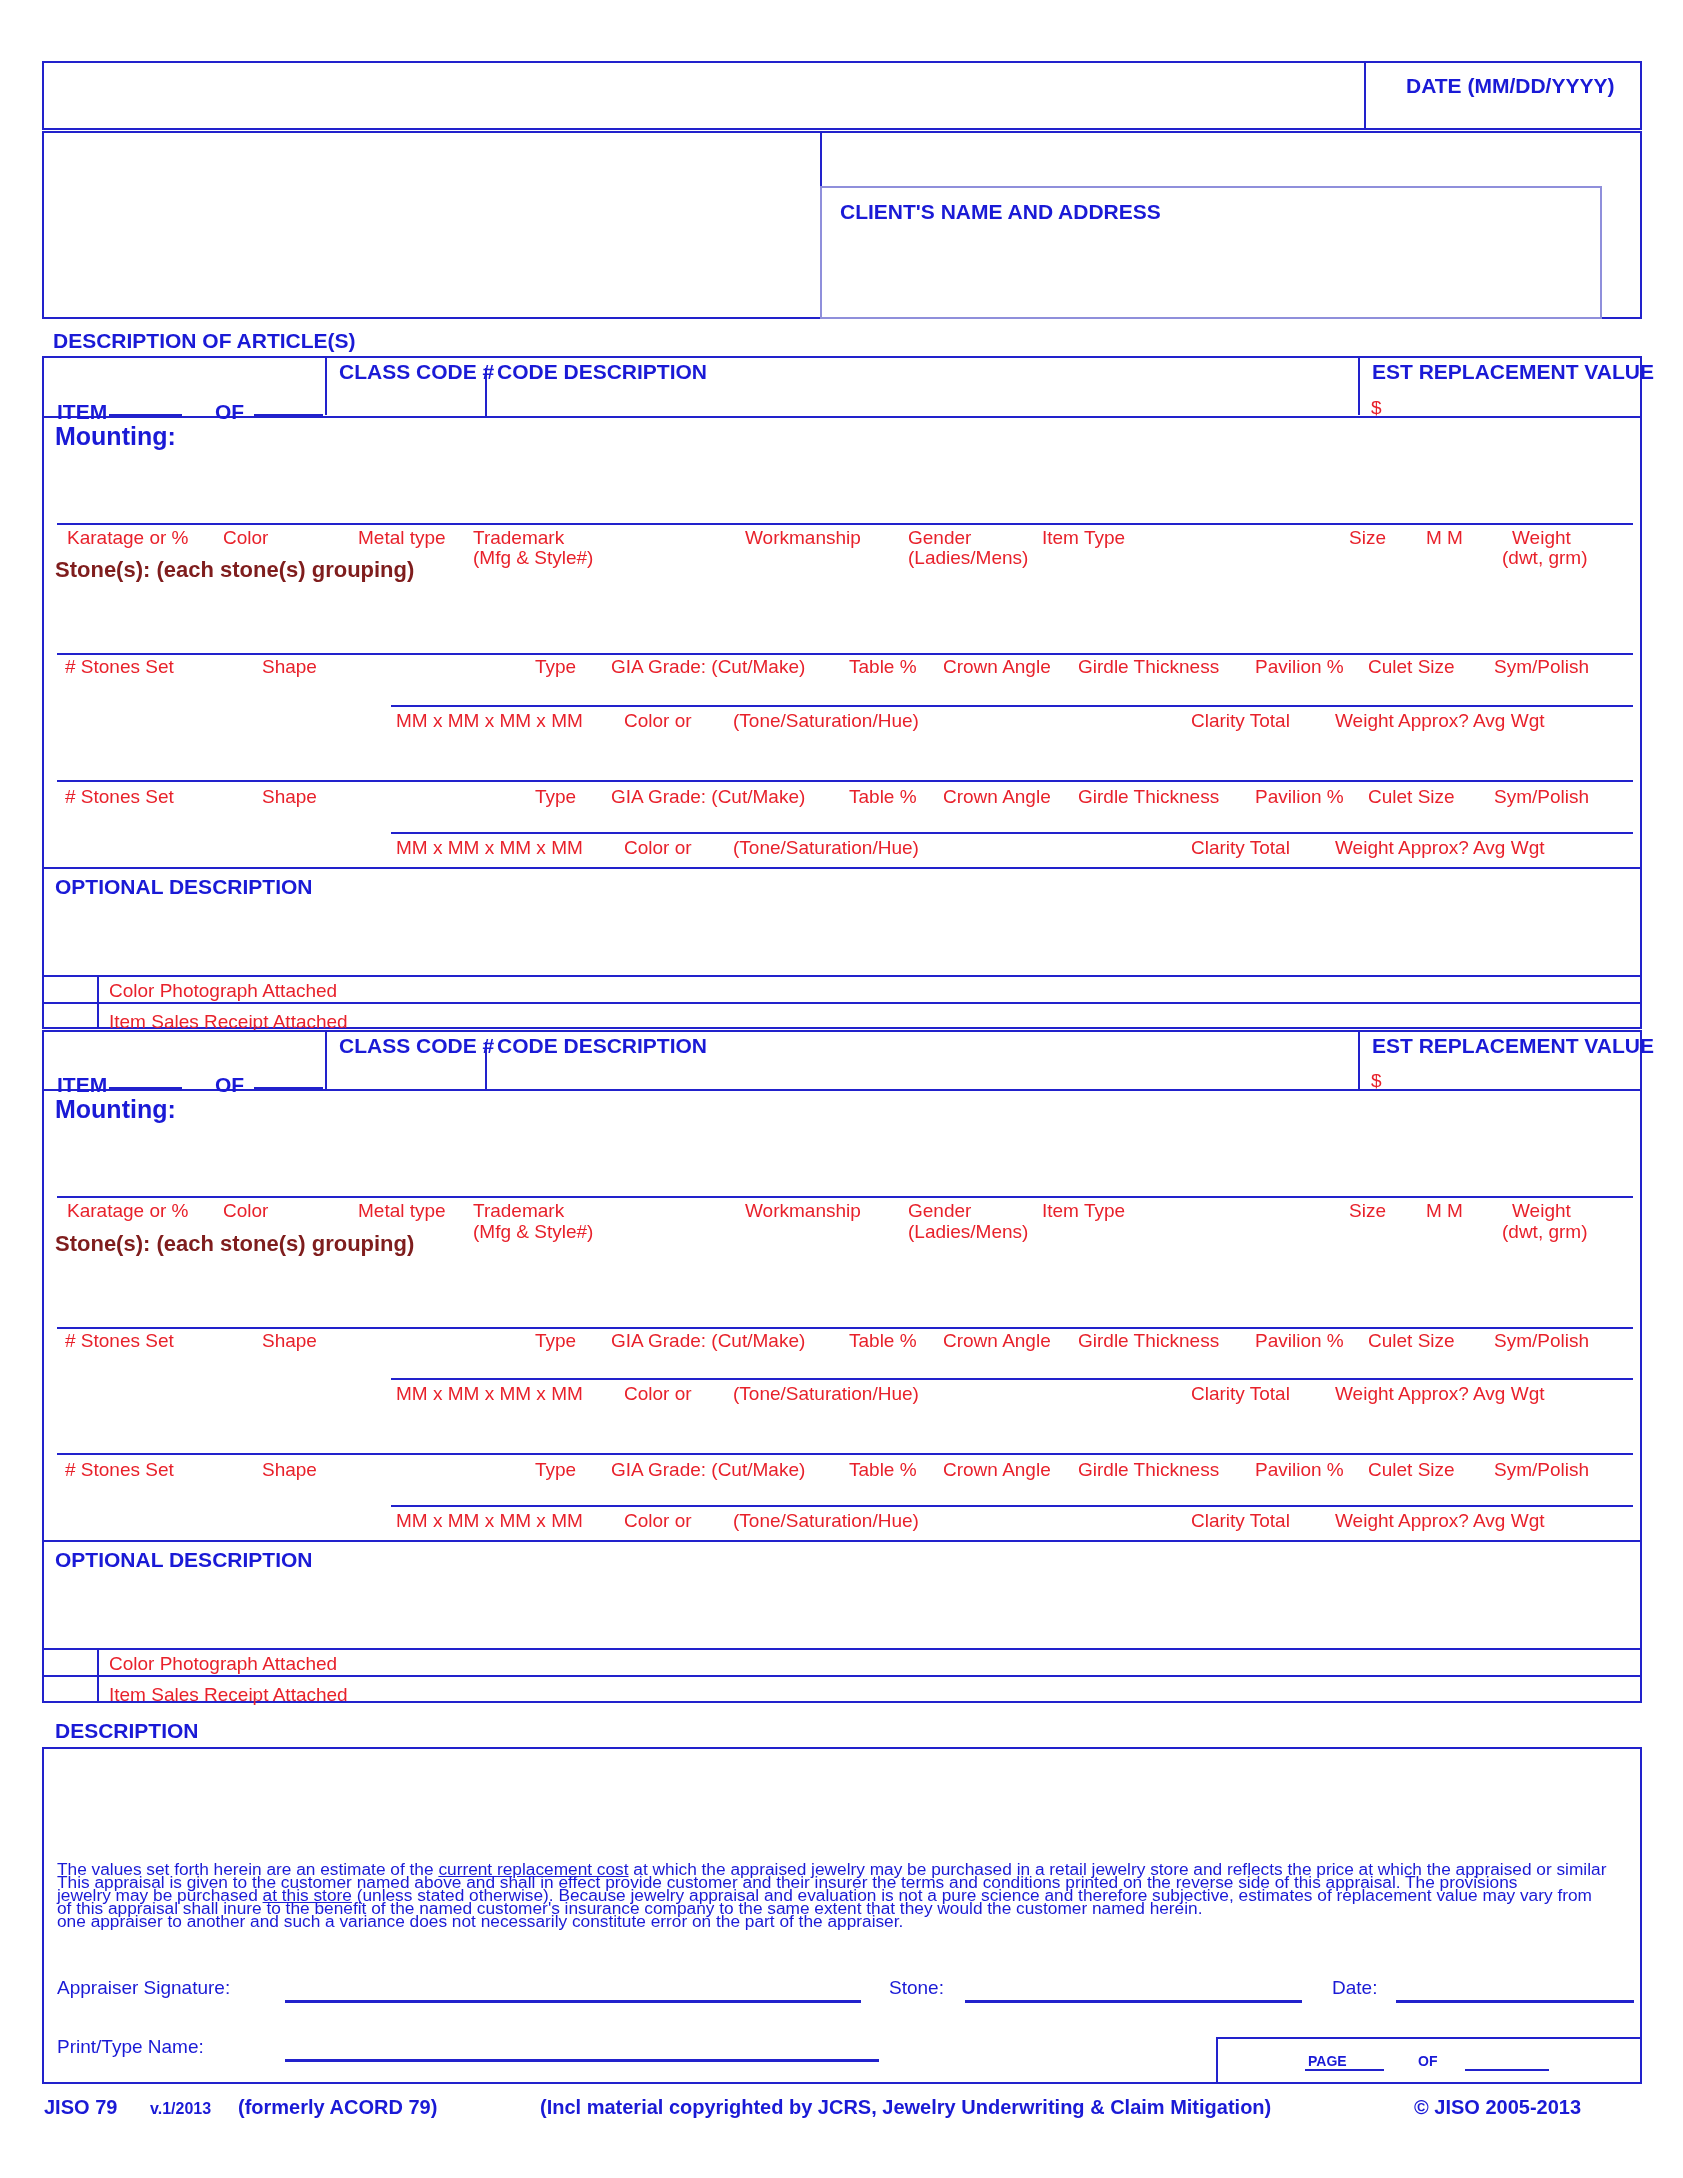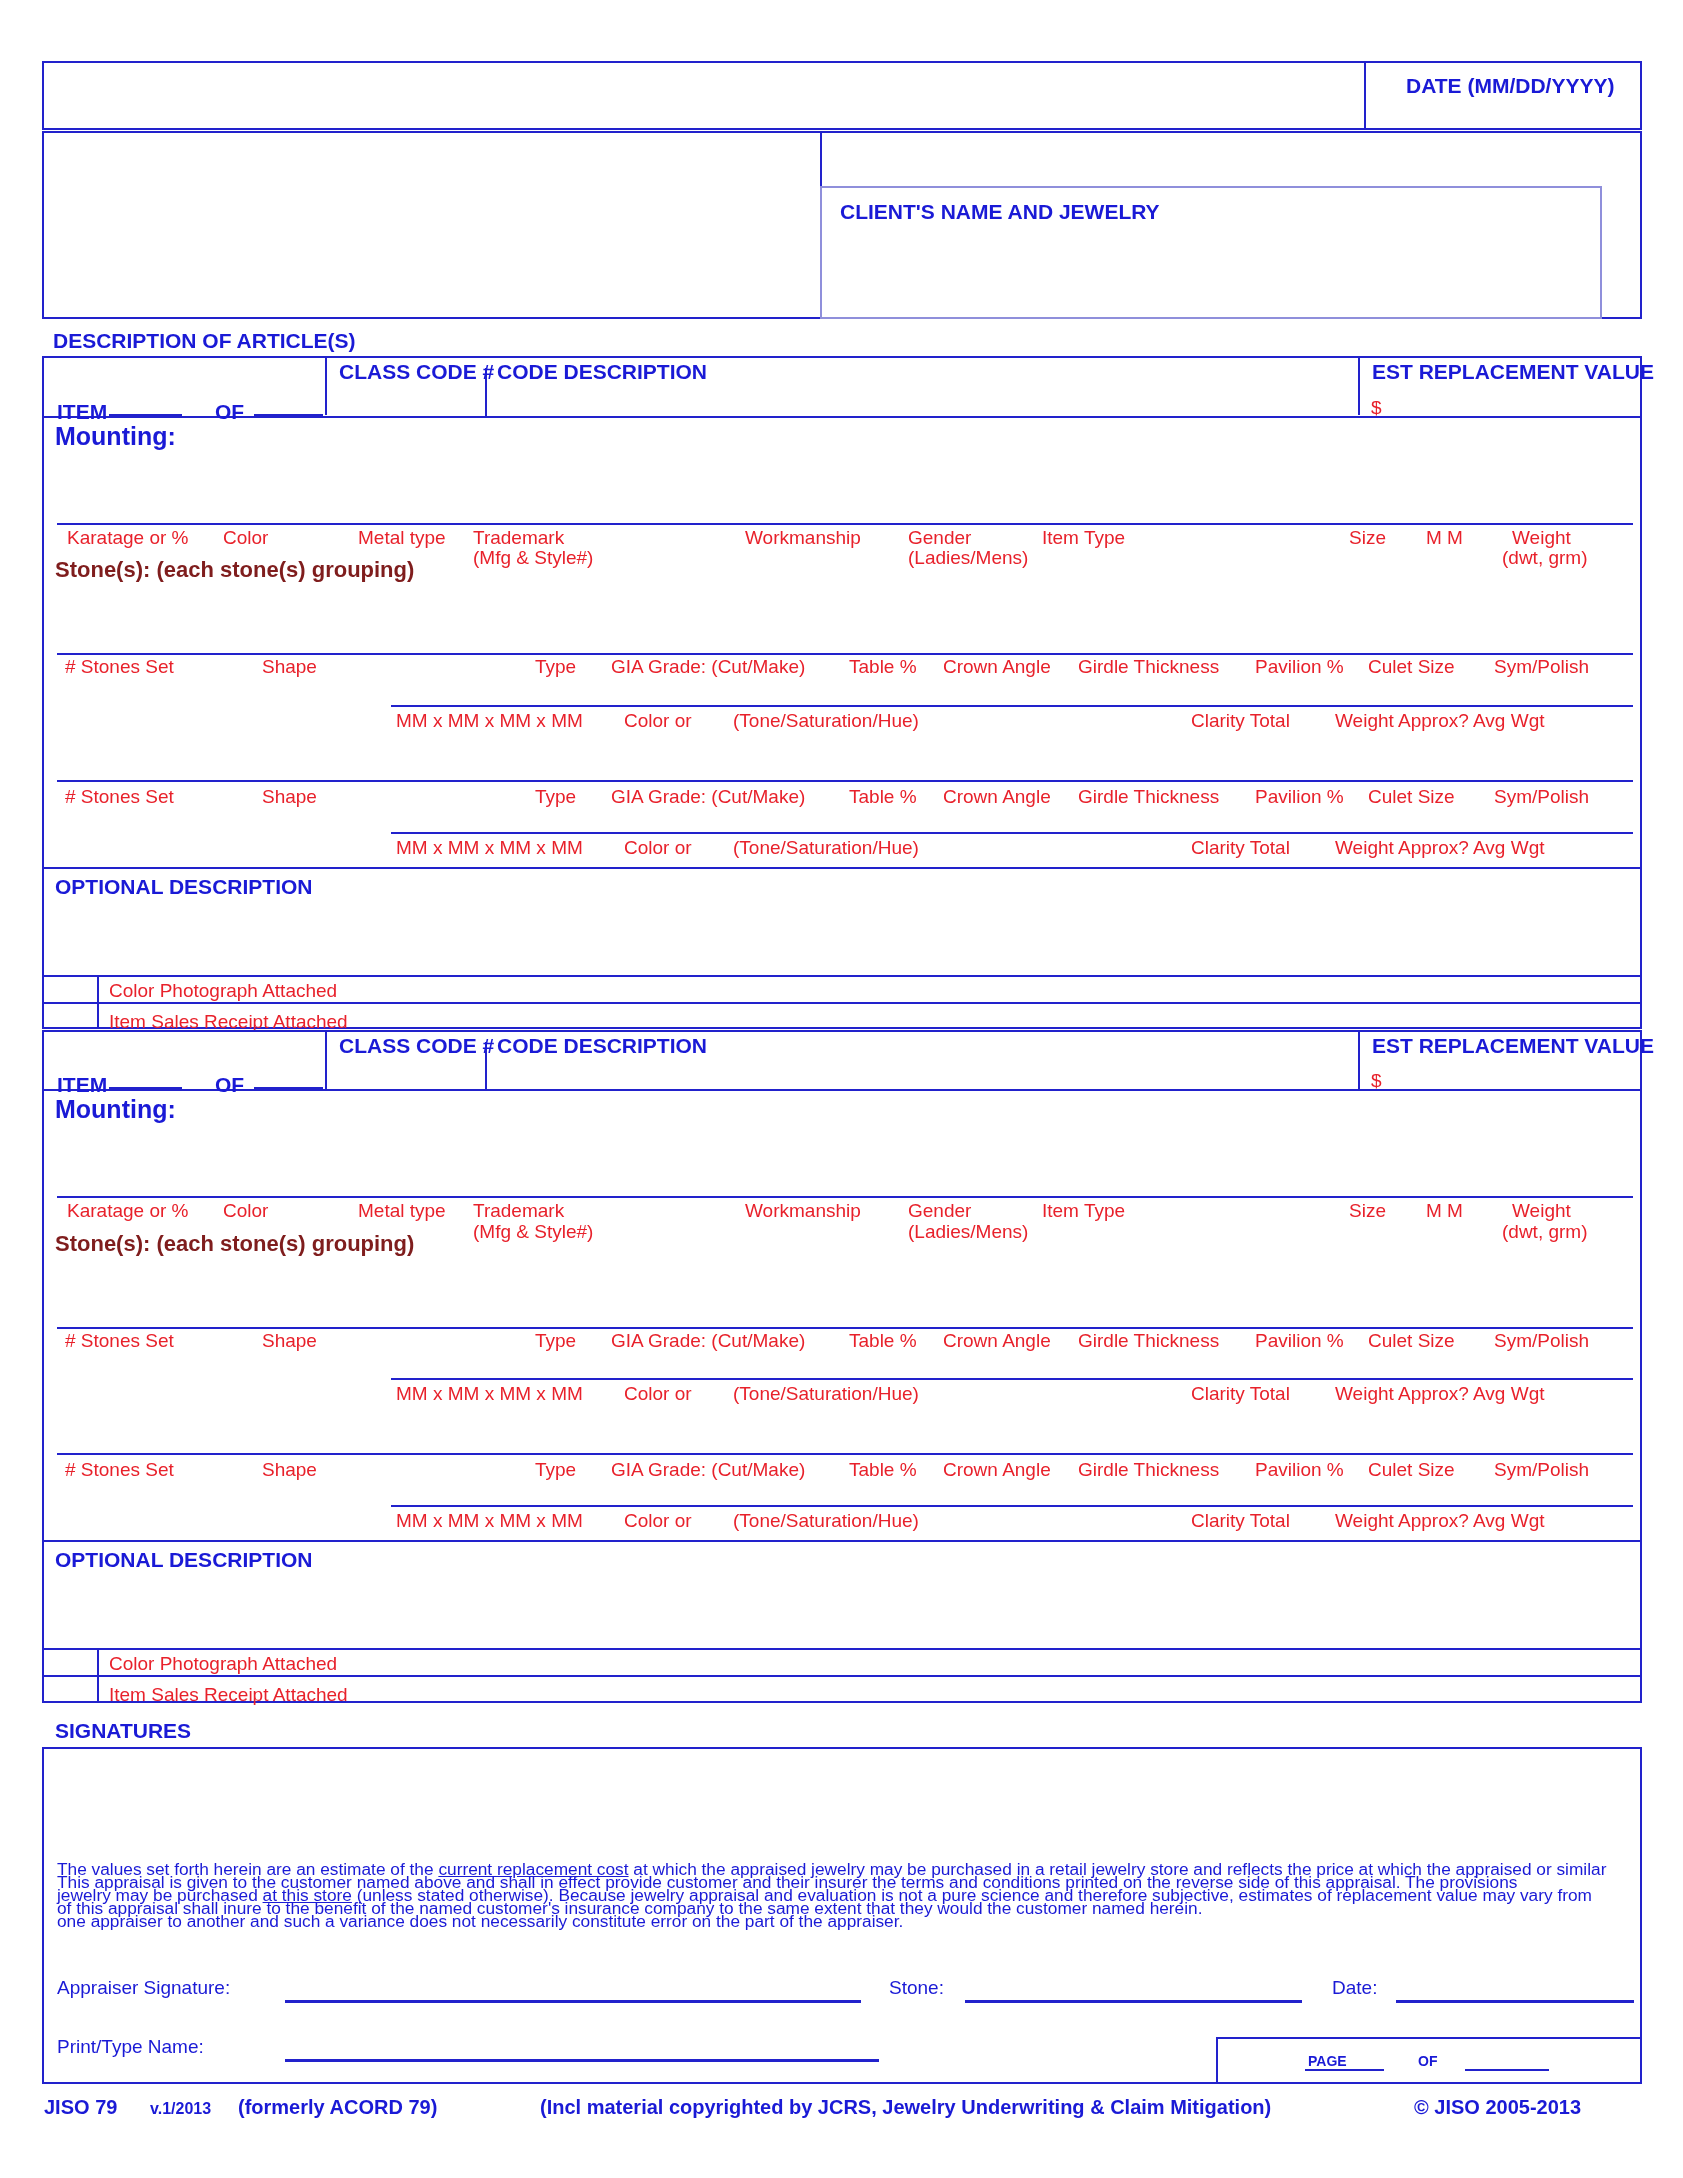--- a/index.html
+++ b/index.html
@@ -118,21 +118,21 @@
 
   <div class="bx" style="left:42px; top:61px; width:1600px; height:69px;"></div>
   <div class="ln" style="left:1364px; top:61px; width:2px; height:69px;"></div>
   <div class="t cap" style="left:1406px; top:75px;">DATE (MM/DD/YYYY)</div>
   <div class="bx" style="left:1366px; top:99px; width:273px; height:30px; border:none;"></div>
 
   <div class="bx" style="left:42px; top:131px; width:1600px; height:188px;"></div>
   <div class="ln" style="left:820px; top:131px; width:2px; height:188px;"></div>
 
   <div class="bx" style="left:820px; top:186px; width:782px; height:133px; border:2px solid #8f8fdb;"></div>
-  <div class="t cap" style="left:840px; top:201px;">CLIENT'S NAME AND JEWELRY</div>
+  <div class="t cap" style="left:840px; top:201px;">CLIENT'S NAME AND ADDRESS</div>
   <div class="bx" style="left:44px; top:133px; width:774px; height:184px; border:none;"></div>
 
   <div class="t sect" style="left:53px; top:330px;">DESCRIPTION OF ARTICLE(S)</div>
 
   <div class="bx" style="left:42px; top:356px; width:1600px; height:673px;"></div>
 
   <div class="ln" style="left:42px; top:416px; width:1600px; height:2px;"></div>
   <div class="ln" style="left:325px; top:356px; width:2px; height:59px;"></div>
   <div class="ln" style="left:485px; top:368px; width:2px; height:48px;"></div>
   <div class="ln" style="left:1358px; top:356px; width:2px; height:59px;"></div>
@@ -309,21 +309,21 @@
   <div class="bx" style="left:50px; top:1569px; width:1584px; height:79px; border:none;"></div>
   <div class="ln" style="left:42px; top:1648px; width:1600px; height:2px;"></div>
 
   <div class="ln" style="left:97px; top:1648px; width:2px; height:54px;"></div>
   <div class="ln" style="left:42px; top:1675px; width:1600px; height:2px;"></div>
   <div class="bx" style="left:51px; top:1652px; width:44px; height:21px; border:none;"></div>
   <div class="t chk-lbl" style="left:109px; top:1654px;">Color   Photograph   Attached</div>
   <div class="bx" style="left:51px; top:1679px; width:44px; height:21px; border:none;"></div>
   <div class="t chk-lbl" style="left:109px; top:1685px;">Item  Sales  Receipt  Attached</div>
 
-  <div class="t sect" style="left:55px; top:1720px;">SIGNATURES</div>
+  <div class="t sect" style="left:55px; top:1720px;">DESCRIPTION</div>
 
   <div class="bx" style="left:42px; top:1747px; width:1600px; height:337px;"></div>
 
   <div class="para" style="left:57px; top:1856px; width:1564px;">
     <span>The values set forth herein are an estimate of the </span><span class="u">current replacement cost</span><span> at which the appraised jewelry may be purchased in a retail jewelry store and reflects the price at which the appraised or similar jewelry may be purchased </span><span class="u">at this store</span><span> (unless stated otherwise). Because jewelry appraisal and evaluation is not a pure science and therefore subjective, estimates of replacement value may vary from one appraiser to another and such a variance does not necessarily constitute error on the part of the appraiser.</span>
   </div>
 
   <div class="para" style="left:57px; top:1869px; width:1465px;">This appraisal is given to the customer named above and shall in effect provide customer and their insurer the terms and conditions printed on the reverse side of this appraisal. The provisions of this appraisal shall inure to the benefit of the named customer's insurance company to the same extent that they would the customer named herein.</div>
 
   <div class="t sig-lbl" style="left:57px; top:1978px;">Appraiser   Signature:</div>

